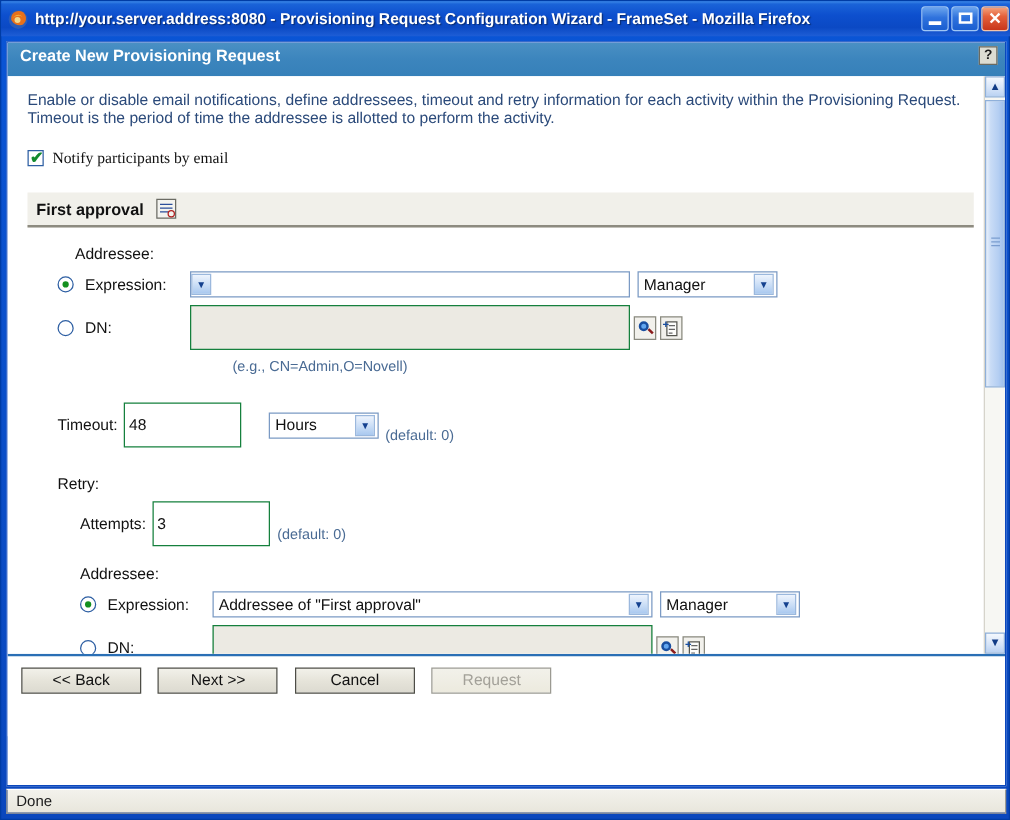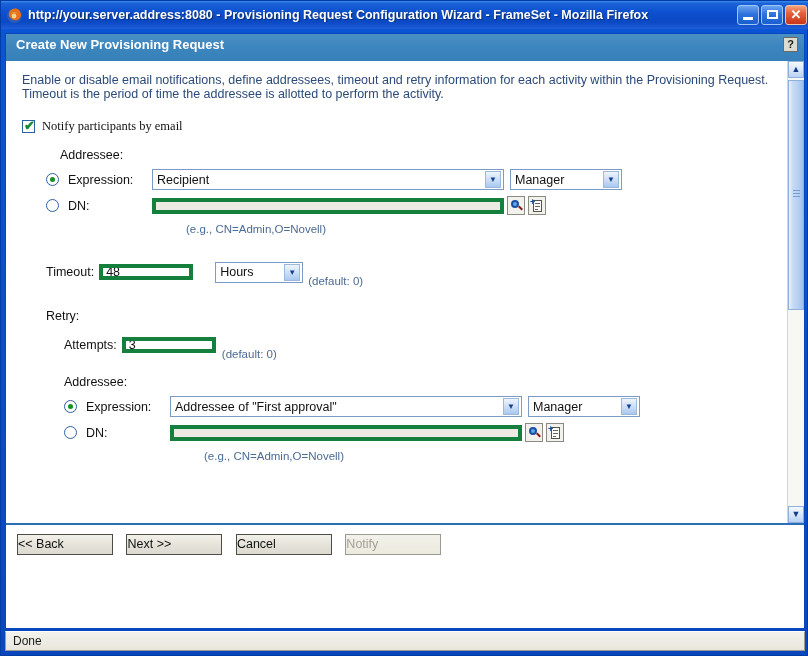--- a/index.html
+++ b/index.html
@@ -282,23 +282,23 @@
   .radio.sel::after {
     content: "";
     position: absolute;
     left: 3px; top: 3px;
     width: 5px; height: 5px;
     border-radius: 50%;
     background: #13901f;
   }
 
   .txtbox {
-    border: 4px solid #15803d;
-    background: #ffffff;
-    height: 16px;
+    border: 1px solid #15803d;
+    background: #ffffff;
+    height: 36px;
     font-size: 12.5px;
     color: #111;
     padding: 0 3px;
     box-sizing: border-box;
     font-family: "Liberation Sans", sans-serif;
   }
   .txtbox.disabled {
     background: #eceae3;
     color: #888;
   }
@@ -420,20 +420,21 @@
     padding: 9px 0 0 11px;
     height: 66px;
     box-sizing: border-box;
     background: #ffffff;
   }
   .wbtn {
     display: inline-block;
     min-width: 96px;
     height: 21px;
     line-height: 19px;
+    text-align: center;
     font-size: 12.5px;
     color: #111111;
     background: linear-gradient(to bottom, #f2f1ea 0%, #e6e4da 50%, #dcdad0 100%);
     border: 1px solid #4d4d46;
     margin-right: 9px;
     box-sizing: border-box;
     font-family: "Liberation Sans", sans-serif;
   }
   .wbtn.disabled {
     color: #a3a199;
@@ -500,30 +501,38 @@
 
           <div class="intro">Enable or disable email notifications, define addressees, timeout and retry information for each activity within the Provisioning Request.  Timeout is the period of time the addressee is allotted to perform the activity.</div>
 
           <div class="check-row">
             <span class="checkbox">
               <span class="tick">✔</span>
             </span>
             <span class="check-label">Notify participants by email</span>
           </div>
 
+          <div class="section-head">
+            <span class="section-title">First approval</span>
+            <span class="detail-icon">
+              <span class="dl a"></span>
+                <span class="dl b"></span>
+                <span class="dl c"></span>
+              <span class="mag"></span>
+            </span>
+          </div>
 
           <div class="form-body">
 
             <div class="lbl" style="margin-left:14px;">Addressee:</div>
 
             <div class="row" style="margin-top:7px;">
               <span class="radio sel"></span>
               <span class="lbl" style="margin-left:9px; width:84px;">Expression:</span>
               <span class="selectbox" style="width:352px;">
-                <span class="sel-text">Recipient</span>
                 <span class="arrow">▼</span>
               </span>
               <span class="selectbox" style="width:112px; margin-left:6px;">
                 <span class="sel-text">Manager</span>
                 <span class="arrow">▼</span>
               </span>
             </div>
 
             <div class="row">
               <span class="radio"></span>
@@ -609,21 +618,21 @@
               </span>
           </div>
           <div class="sb-btn sb-down">▼</div>
         </div>
       </div>
 
       <div class="btn-bar">
         <span class="wbtn">&lt;&lt; Back</span>
         <span class="wbtn">Next &gt;&gt;</span>
         <span class="wbtn">Cancel</span>
-        <span class="wbtn disabled">Notify</span>
+        <span class="wbtn disabled">Request</span>
       </div>
 
     </div>
 
     <div class="statusbar">
       <span>Done</span>
     </div>
 
   </div>
 </div>

